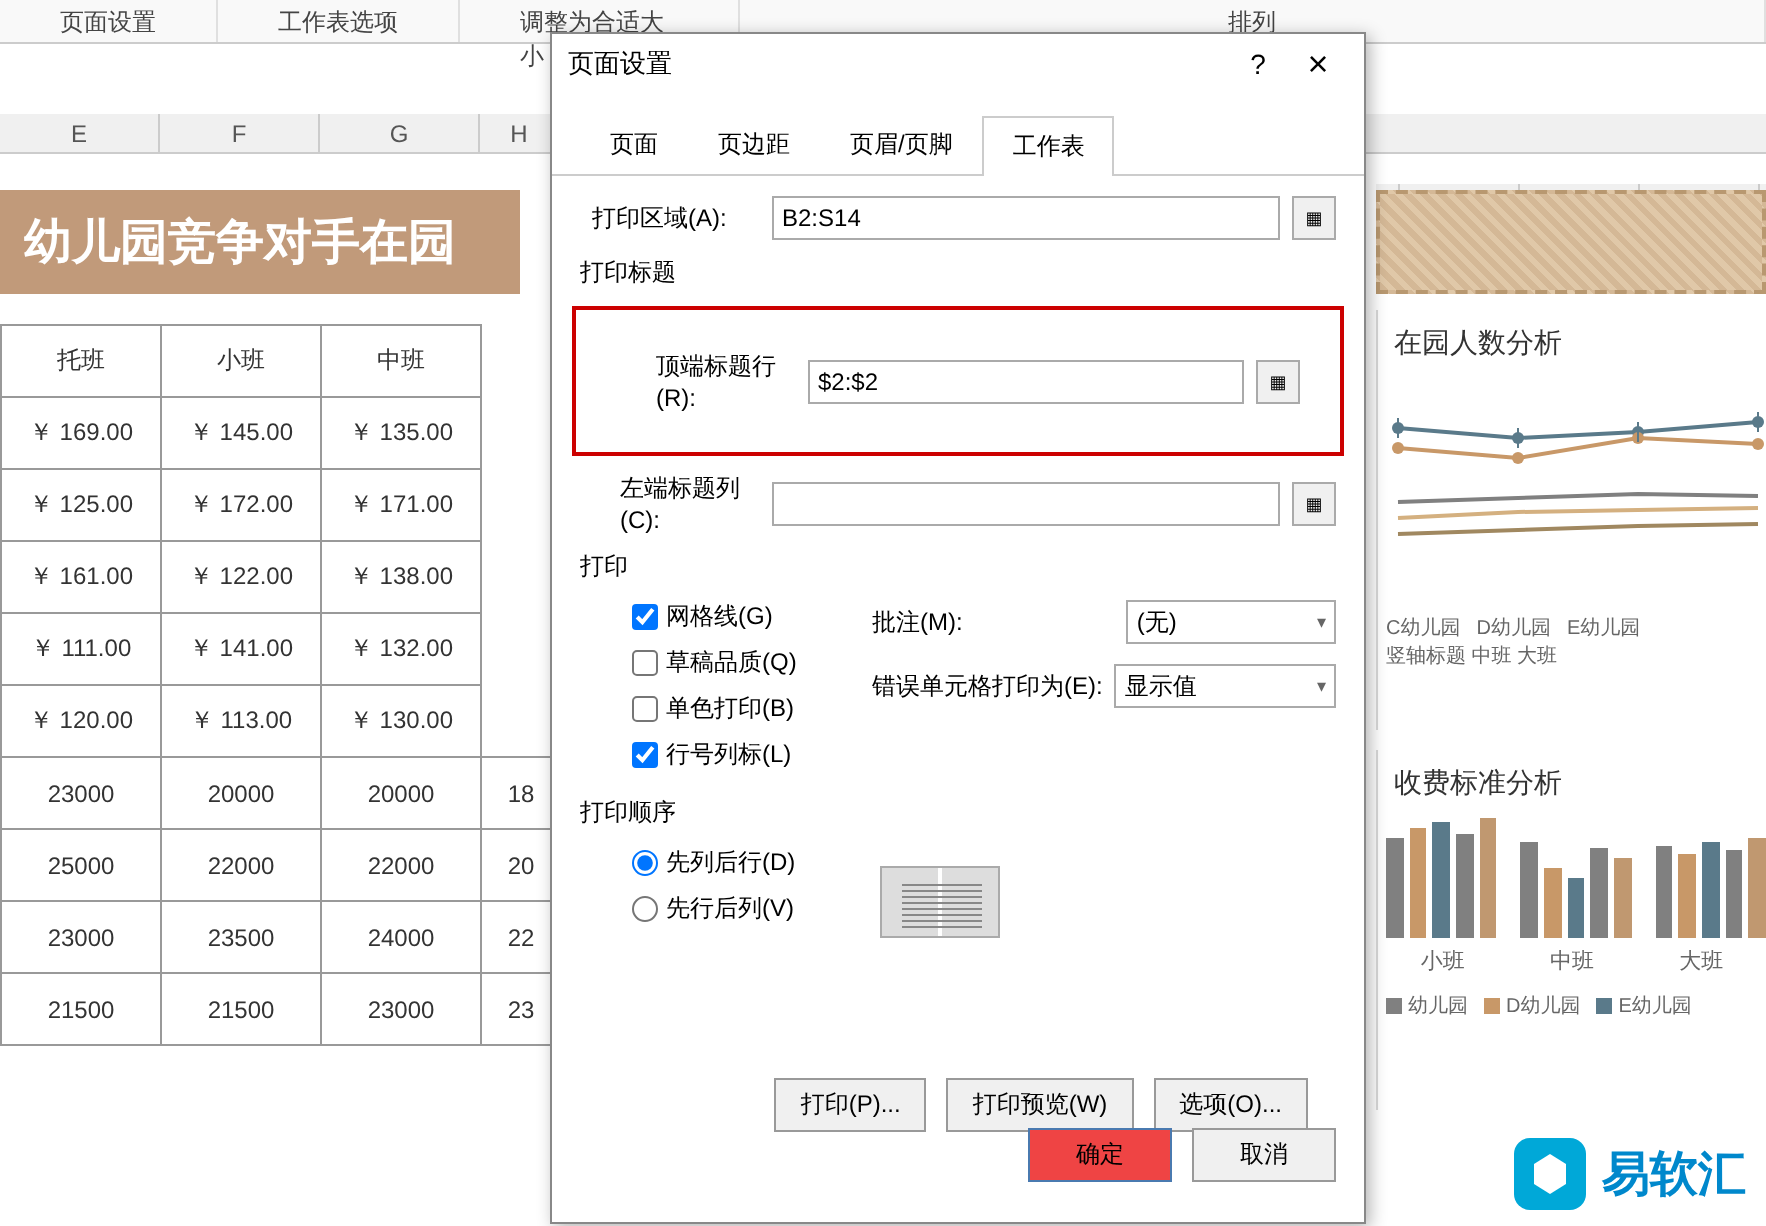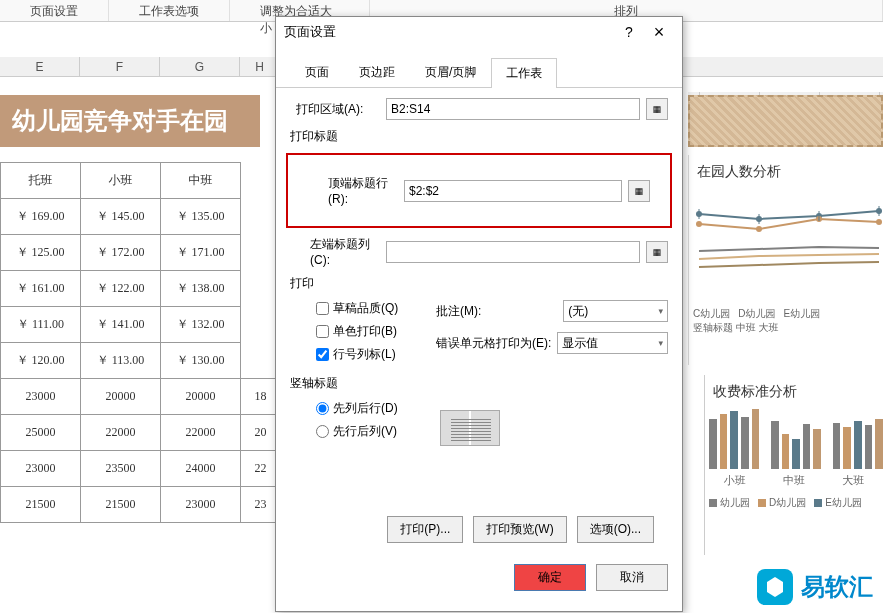--- a/index.html
+++ b/index.html
@@ -67,21 +67,20 @@
       top: 162px;
       border-collapse: collapse;
     }
     .sheet th, .sheet td {
       border: 1px solid #999;
       width: 80px;
       height: 36px;
       text-align: center;
       font-size: 12px;
       color: #333;
-      font-family: Liberation Serif, serif;
     }
     .sheet th {
       font-weight: normal;
       background: #fff;
     }
     .sheet td.partial { width: 40px; }
     
     
     .dialog {
       position: absolute;
@@ -269,21 +268,21 @@
       font-size: 14px;
       padding: 8px;
       color: #333;
     }
     .chart-svg { display: block; }
     
     .chart2 {
       position: absolute;
       right: 0;
       top: 375px;
-      width: 179px;
+      width: 195px;
       height: 180px;
       border-left: 1px solid #ccc;
       overflow: hidden;
     }
     .chart2-title {
       font-size: 14px;
       padding: 8px;
       color: #333;
     }
     .bars {
@@ -476,20 +475,24 @@
     <div class="form-row">
       <span class="form-label indent">左端标题列(C):</span>
       <input class="form-input" value="" style="">
       <div class="range-btn">▦</div>
     </div>
 
     <div class="group-label">打印</div>
 
     <div class="checkbox-cols">
       <div class="checkbox-left">
+        <div class="checkbox-row">
+            <input type="checkbox" checked="" style="">
+            <span>网格线(G)</span>
+          </div>
         <div class="checkbox-row">
             <input type="checkbox" style="">
             <span>草稿品质(Q)</span>
           </div>
         <div class="checkbox-row">
             <input type="checkbox" style="">
             <span>单色打印(B)</span>
           </div>
         <div class="checkbox-row">
             <input type="checkbox" checked="" style="">
@@ -507,21 +510,21 @@
         <div class="form-row">
           <span class="form-label" style="width:auto">错误单元格打印为(E):</span>
           <div class="select-box">
               <span class="val">显示值</span>
               <span class="arrow">▾</span>
             </div>
         </div>
       </div>
     </div>
 
-    <div class="group-label">竖轴标题</div>
+    <div class="group-label">打印顺序</div>
 
     <div class="order-row">
       <div class="order-left">
         <div class="radio-row">
             <input type="radio" name="order" checked="" style="">
             <span>先列后行(D)</span>
           </div>
         <div class="radio-row">
             <input type="radio" name="order" style="">
             <span>先行后列(V)</span>

